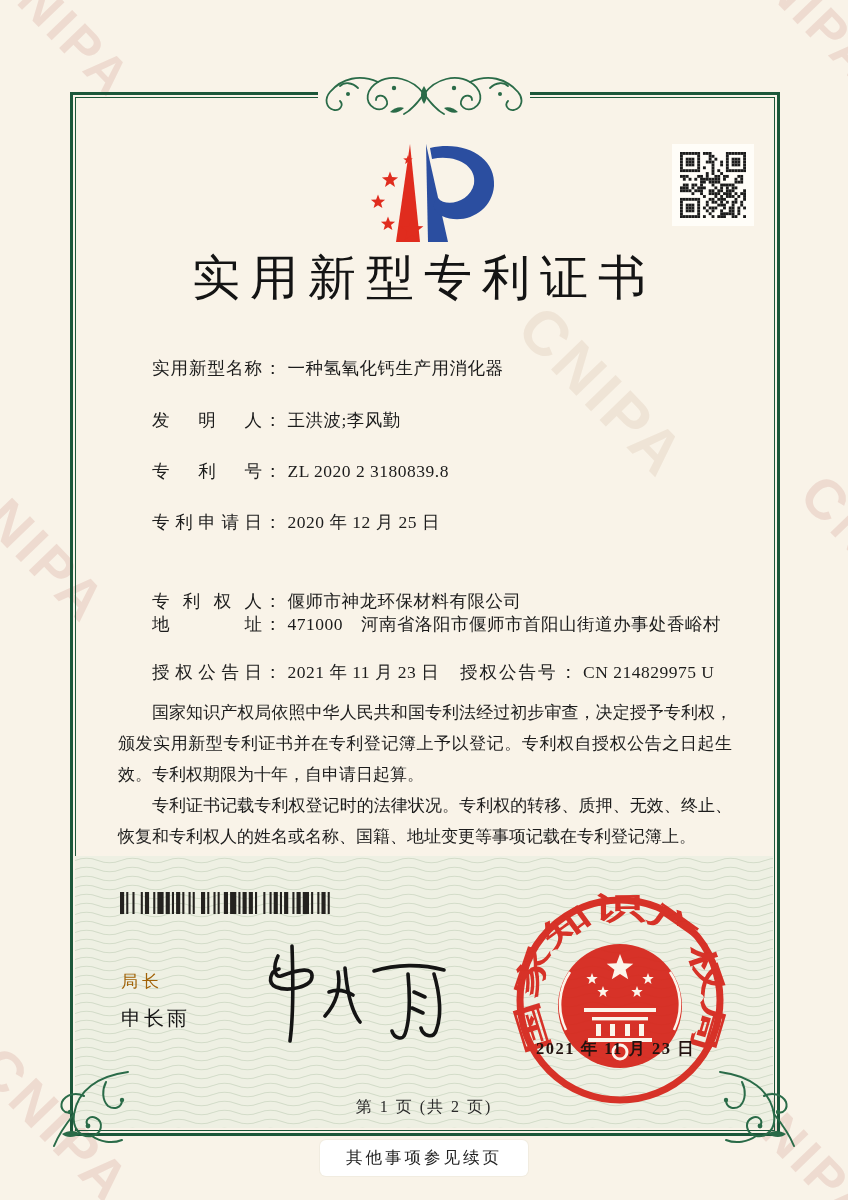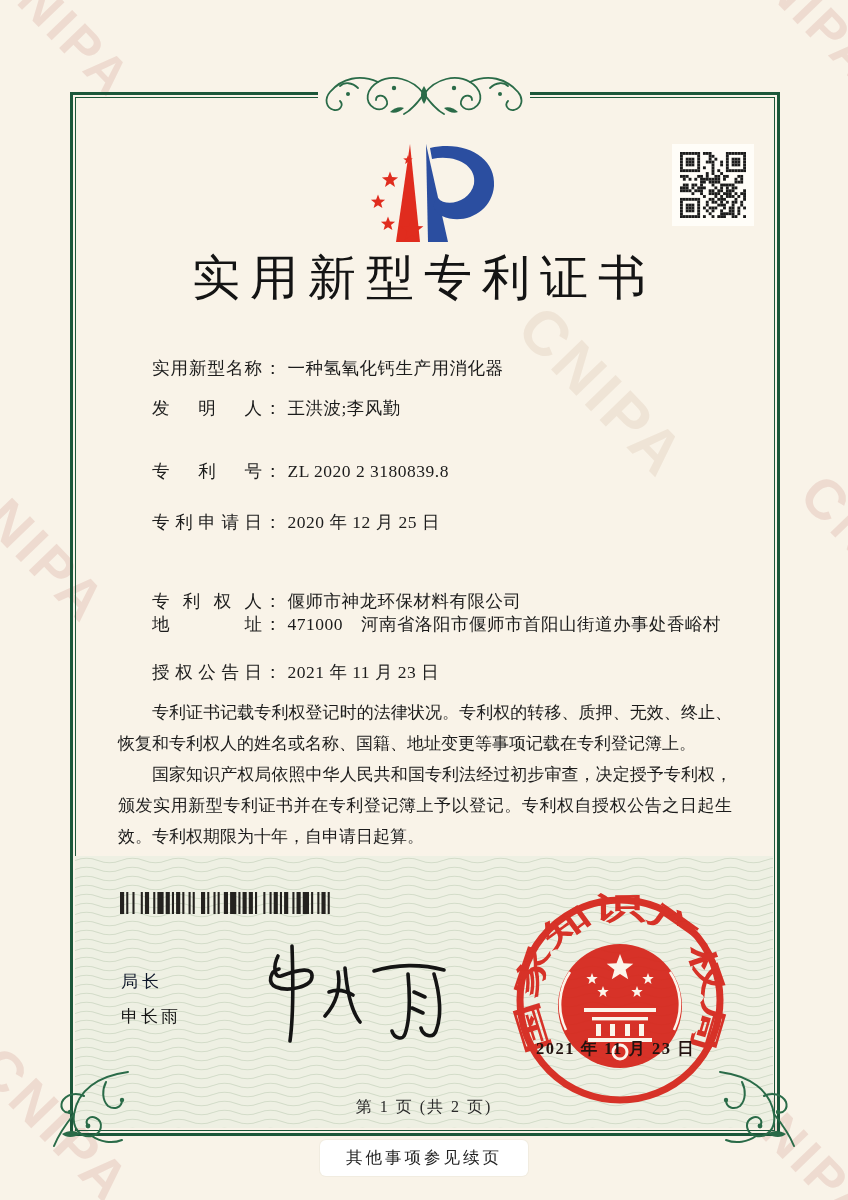--- a/index.html
+++ b/index.html
@@ -38,22 +38,22 @@
   .fvalue{letter-spacing:.5px;}
   .grant-no{position:absolute;left:342px;top:0;white-space:nowrap;}
   .grant-no .glabel{letter-spacing:2px;}
 
   .paras{position:absolute;left:118px;top:698px;width:614px;font-size:17px;line-height:1.82;
          color:#1c1c1c;text-align:justify;}
   .paras p{margin:0;text-indent:2em;}
 
   .barcode{position:absolute;left:120px;top:892px;}
 
-  .signer{position:absolute;left:121px;top:970px;font-size:17px;letter-spacing:4px;color:#0f172a;}
-  .signer-name{position:absolute;left:121px;top:1005px;font-size:17px;letter-spacing:3px;color:#161616;}
+  .signer{position:absolute;left:121px;top:970px;font-size:17px;letter-spacing:4px;color:#a16207;}
+  .signer-name{position:absolute;left:121px;top:1005px;font-size:20px;letter-spacing:3px;color:#161616;}
   .signature{position:absolute;left:228px;top:936px;}
 
   .seal{position:absolute;left:500px;top:880px;opacity:.95;}
   .seal-date{position:absolute;left:536px;top:1038px;font-size:16.5px;letter-spacing:1.5px;
              color:#231310;font-weight:bold;}
 
   .pageinfo{position:absolute;left:0;top:1097px;width:100%;text-align:center;font-size:16px;
             color:#2b2b2b;letter-spacing:2px;}
   .contnote{position:absolute;left:0;top:1140px;width:100%;text-align:center;}
   .contnote span{display:inline-block;background:#ffffff;padding:7px 26px;font-size:16.5px;
@@ -417,43 +417,46 @@
         <rect x="63.130434782608695" y="63.130434782608695" width="2.869565217391304" height="2.869565217391304" fill="#1b1b1b"></rect>
       </svg>
   </div>
 
   <div class="title">实用新型专利证书</div>
 
   <div class="fields">
     <div class="frow" style="top:356px;">
       <span class="flabel">实用新型名称</span><span class="fcolon">：</span><span class="fvalue">一种氢氧化钙生产用消化器</span>
     </div>
-    <div class="frow" style="top:396px;">
+    <div class="frow" style="top:408px;">
       <span class="flabel">发明人</span><span class="fcolon">：</span><span class="fvalue">王洪波;李风勤</span>
     </div>
     <div class="frow" style="top:459px;">
       <span class="flabel">专利号</span><span class="fcolon">：</span><span class="fvalue">ZL 2020 2 3180839.8</span>
     </div>
     <div class="frow" style="top:510px;">
       <span class="flabel">专利申请日</span><span class="fcolon">：</span><span class="fvalue">2020 年 12 月 25 日</span>
     </div>
     <div class="frow" style="top:589px;">
       <span class="flabel">专利权人</span><span class="fcolon">：</span><span class="fvalue">偃师市神龙环保材料有限公司</span>
     </div>
     <div class="frow" style="top:612px;">
       <span class="flabel">地址</span><span class="fcolon">：</span><span class="fvalue">471000　河南省洛阳市偃师市首阳山街道办事处香峪村</span>
     </div>
     <div class="frow" style="top:660px;">
       <span class="flabel">授权公告日</span><span class="fcolon">：</span><span class="fvalue">2021 年 11 月 23 日</span>
+      <span class="grant-no">
+        <span class="glabel">授权公告号</span><span class="fcolon">：</span><span class="fvalue">CN 214829975 U</span>
+      </span>
     </div>
   </div>
 
   <div class="paras">
+    <p>国家知识产权局依照中华人民共和国专利法经过初步审查，决定授予专利权，颁发实用新型专利证书并在专利登记簿上予以登记。专利权自授权公告之日起生效。专利权期限为十年，自申请日起算。</p>
     <p>专利证书记载专利权登记时的法律状况。专利权的转移、质押、无效、终止、恢复和专利权人的姓名或名称、国籍、地址变更等事项记载在专利登记簿上。</p>
-    <p>国家知识产权局依照中华人民共和国专利法经过初步审查，决定授予专利权，颁发实用新型专利证书并在专利登记簿上予以登记。专利权自授权公告之日起生效。专利权期限为十年，自申请日起算。</p>
   </div>
 
   <svg id="barcode" class="barcode" width="216" height="22">
       <rect x="0.00" y="0" width="4.15" height="22" fill="#24221f"></rect>
       <rect x="6.23" y="0" width="2.08" height="22" fill="#24221f"></rect>
       <rect x="12.46" y="0" width="2.08" height="22" fill="#24221f"></rect>
       <rect x="20.77" y="0" width="2.08" height="22" fill="#24221f"></rect>
       <rect x="24.92" y="0" width="4.15" height="22" fill="#24221f"></rect>
       <rect x="33.23" y="0" width="2.08" height="22" fill="#24221f"></rect>
       <rect x="37.38" y="0" width="6.23" height="22" fill="#24221f"></rect>

